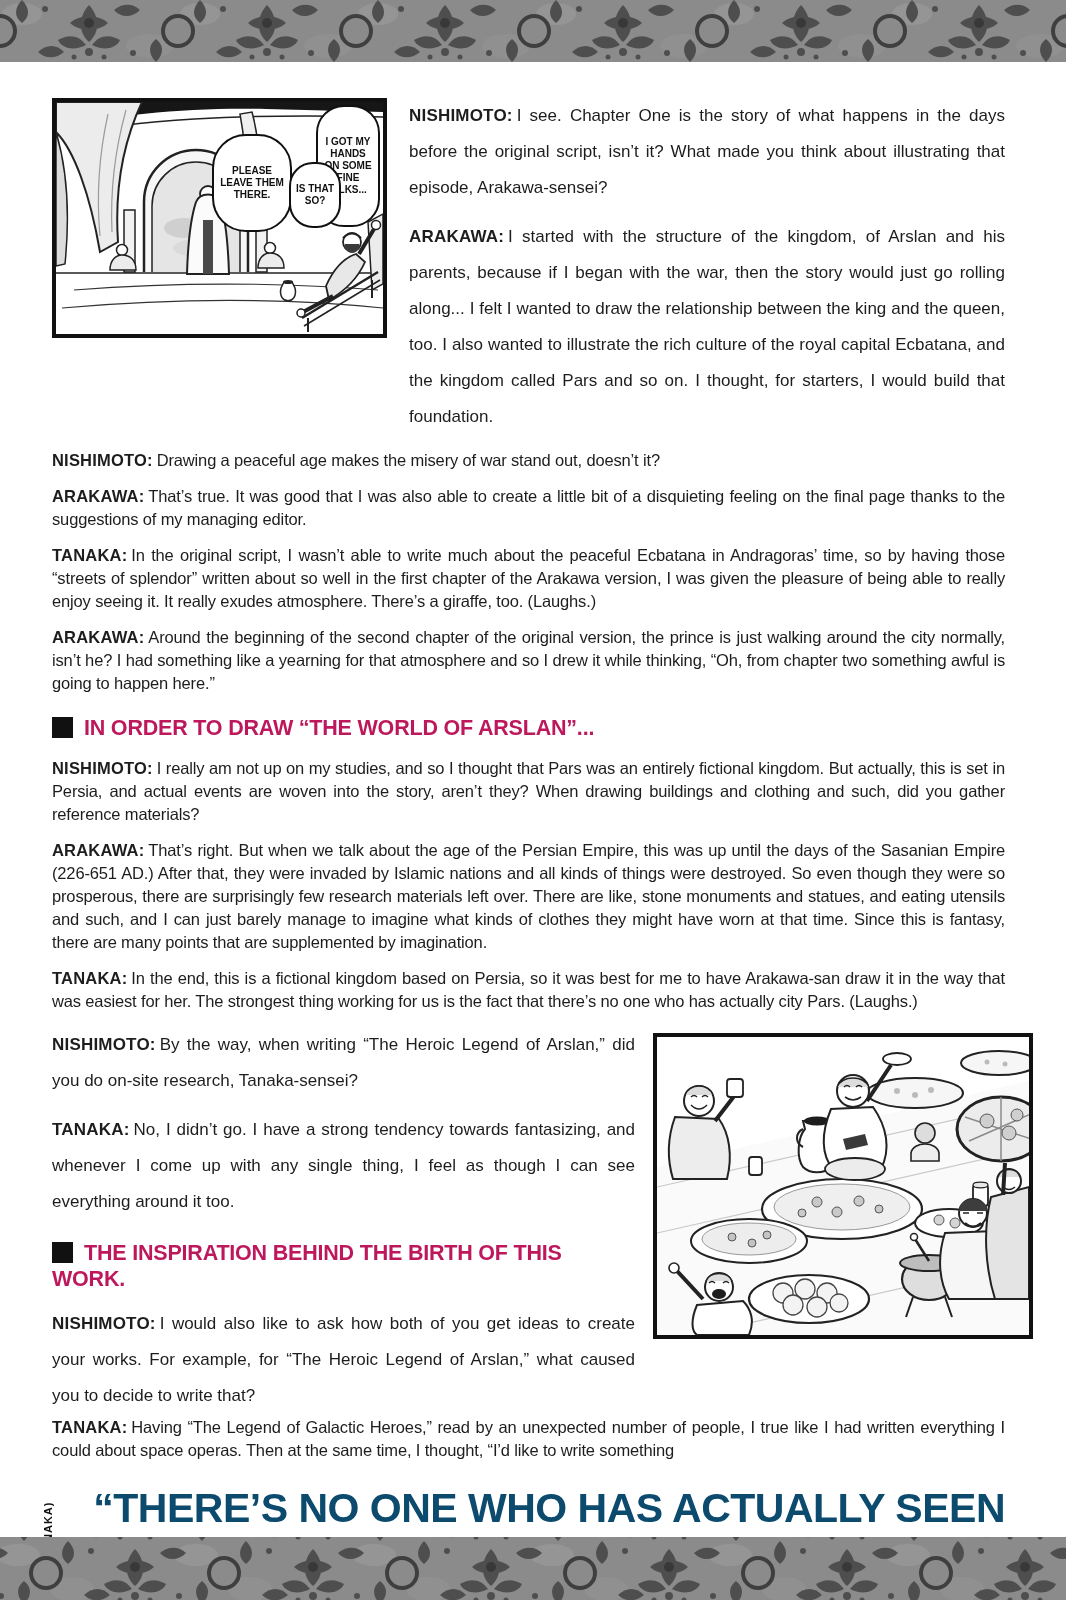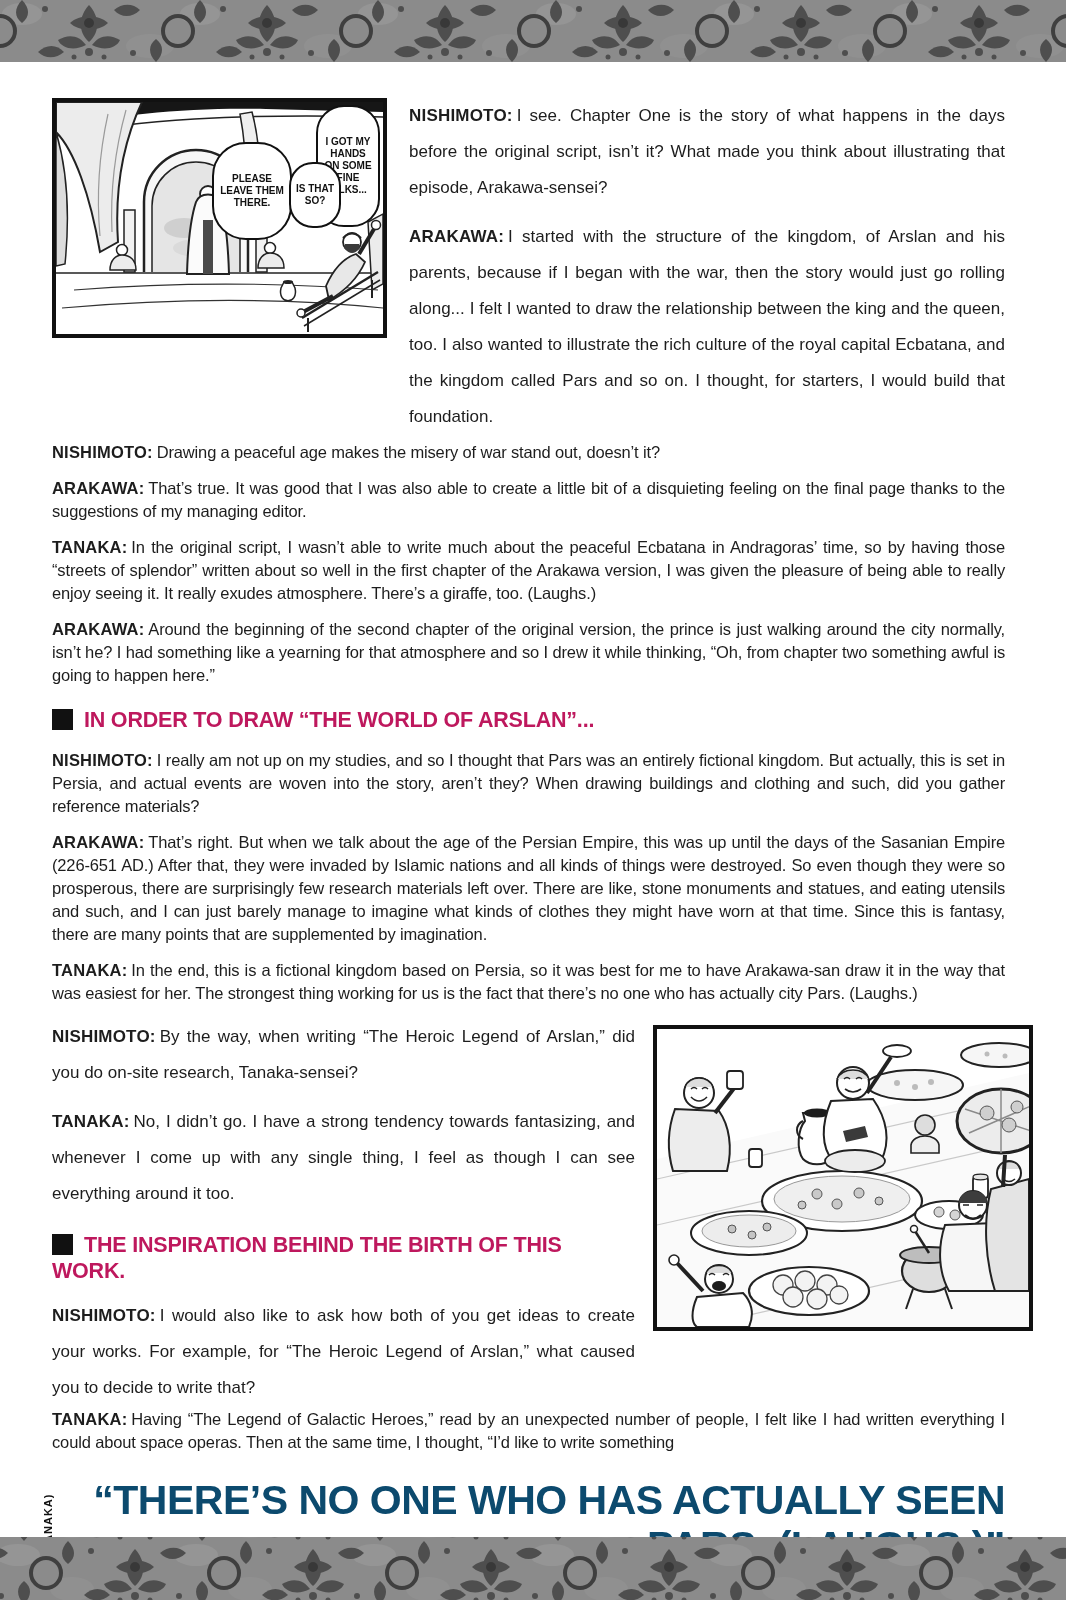--- a/index.html
+++ b/index.html
@@ -17,29 +17,29 @@
   .mpanel{background:#fff;border:4px solid #111;box-sizing:border-box;position:relative;}
   .panel1{width:335px;height:240px;flex:none;}
   .panel1 svg{position:absolute;left:0;top:0;}
   .top-text{flex:1;min-width:0;}
   p.para{margin:0 0 13px 0;font-size:17px;line-height:36px;text-align:justify;}
   p.para:last-child{margin-bottom:0;}
   .cond p.para, p.cond{font-size:16.5px;letter-spacing:-0.15px;line-height:23px;}
   b.spk{font-weight:bold;letter-spacing:0.2px;margin-right:4px;}
   .sec-h{margin:20px 0 14px 0;font-size:21.5px;line-height:26px;font-weight:bold;letter-spacing:-0.2px;color:#be185d;}
   .sq{display:inline-block;width:21px;height:21px;background:#111;margin-right:11px;vertical-align:-3px;}
-  .block{margin-top:6px;}
+  .block{margin-top:14px;}
   
   .bubble{
     position:absolute;background:#fff;border:2px solid #111;
     display:flex;align-items:center;justify-content:center;
     font-weight:bold;font-size:10px;line-height:1.2;text-align:center;
     padding:4px;box-sizing:border-box;color:#111;
   }
-  .b1{left:156px;top:40px;width:80px;height:98px;border-radius:34px;}
+  .b1{left:156px;top:32px;width:80px;height:98px;border-radius:34px;}
   .b2{left:233px;top:60px;width:52px;height:66px;border-radius:24px;z-index:2;}
   .b3{left:260px;top:3px;width:64px;height:122px;border-radius:28px;}
   
   .wrap-sec{margin-top:14px;}
   .panel2{float:right;width:380px;height:306px;margin:6px -28px 10px 18px;}
   .panel2 svg{position:absolute;left:0;top:0;}
   .after-wrap{clear:both;padding-top:2px;}
   
   .quote-row{position:relative;margin-top:24px;padding-left:12px;}
   .attrib{
@@ -279,21 +279,21 @@
 
       <p class="para"><b class="spk">NISHIMOTO:</b><span>By the way, when writing “The Heroic Legend of Arslan,” did you do on-site research, Tanaka-sensei?</span></p>
       <p class="para"><b class="spk">TANAKA:</b><span>No, I didn’t go. I have a strong tendency towards fantasizing, and whenever I come up with any single thing, I feel as though I can see everything around it too.</span></p>
 
       <h2 class="sec-h"><span class="sq"></span><span>THE INSPIRATION BEHIND THE BIRTH OF THIS WORK.</span></h2>
 
       <p class="para"><b class="spk">NISHIMOTO:</b><span>I would also like to ask how both of you get ideas to create your works. For example, for “The Heroic Legend of Arslan,” what caused you to decide to write that?</span></p>
     </div>
 
     <div class="after-wrap cond">
-      <p class="para"><b class="spk">TANAKA:</b><span>Having “The Legend of Galactic Heroes,” read by an unexpected number of people, I felt like I had written everything I could about space operas. Then at the same time, I thought, “I’d like to write something</span></p>
+      <p class="para"><b class="spk">TANAKA:</b><span>Having “The Legend of Galactic Heroes,” read by an unexpected number of people, I true like I had written everything I could about space operas. Then at the same time, I thought, “I’d like to write something</span></p>
     </div>
 
     <div class="quote-row">
       <div class="attrib">(TANAKA)</div>
       <div class="big-quote">“THERE’S NO ONE WHO HAS ACTUALLY SEEN PARS. (LAUGHS.)”</div>
     </div>
 
   </div>
 
   <svg class="border-strip border-bottom" viewBox="0 0 1066 63" preserveAspectRatio="none" aria-hidden="true">

